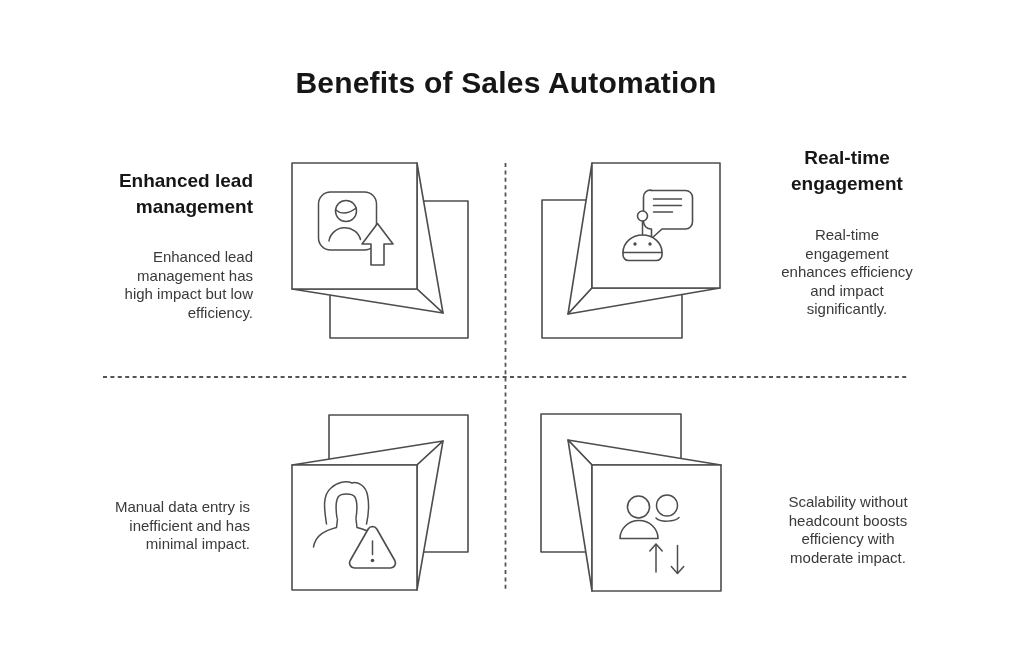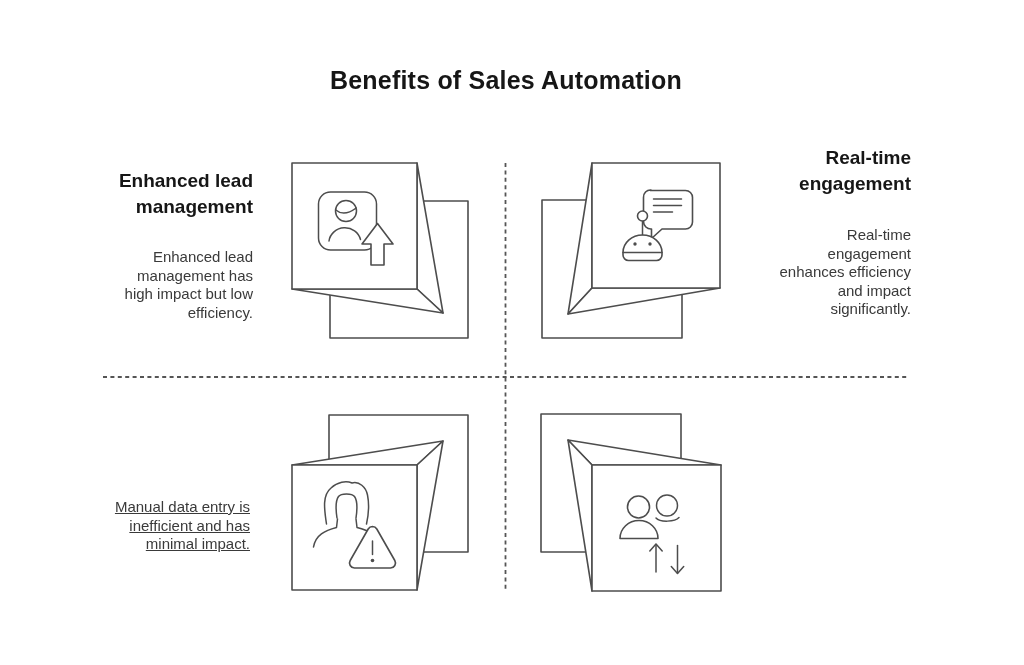--- a/index.html
+++ b/index.html
@@ -5,39 +5,39 @@
   :root{
     --line:#4d4d4d; --heading:#161616; --body:#3a3a3a; --dash:#555555; --bg:#ffffff;
   }
   html,body{margin:0;padding:0;background:#e8e8e8;}
   .canvas{
     position:relative; width:1024px; height:665px; background:var(--bg);
     font-family:"Liberation Sans", sans-serif; overflow:hidden;
   }
   .title{
     position:absolute; top:66px; left:0; width:1012px; margin:0;
-    text-align:center; font-size:25px; font-weight:700; color:var(--heading);
+    text-align:center; font-size:30px; font-weight:700; color:var(--heading);
     letter-spacing:.2px;
   }
   .qtext{position:absolute; white-space:pre-line;}
   .qtext .h{
     margin:0; font-size:19px; font-weight:700; line-height:26px; color:var(--heading);
   }
   .qtext .b{
     margin:0; font-size:15px; line-height:18.5px; color:var(--body);
   }
   .qt-right{text-align:right;}
-  .qt-left{text-align:right;}
+  .qt-left{text-align:center;margin-left:12px;}
   .q-tl{left:88px; top:150px; width:165px;text-align:right;}
   .q-tl .b{margin-top:10px;}
   .q-tr{left:759px; top:127px; width:152px;}
   .q-tr .b{margin-top:11px;}
   .q-bl{left:90px; top:463px; width:160px;}
   .q-bl .h{padding-right:21px;}
-  .q-bl .b{margin-top:17px;text-decoration:underline;}
+  .q-bl .b{margin-top:17px;}
   .q-br{left:760px; top:463px; width:152px;}
   .q-br .b{margin-top:12px;}
   .art{position:absolute; width:195px; height:190px;}
   .art-tl{left:280px; top:155px;}
   .art-tr{left:535px; top:155px;}
   .art-bl{left:280px; top:410px;}
   .art-br{left:535px; top:410px;}
   .s{fill:#ffffff; stroke:var(--line); stroke-width:1.6; stroke-linejoin:round;}
   .n{fill:none; stroke:var(--line); stroke-width:1.5; stroke-linecap:round; stroke-linejoin:round;}
   .d{fill:var(--line); stroke:none;}
@@ -69,20 +69,24 @@
 significantly.</p>
   </div>
 
   <div class="qtext qt-right q-bl">
     <p class="b">Manual data entry is
 inefficient and has
 minimal impact.</p>
   </div>
 
   <div class="qtext qt-left q-br">
+    <p class="b">Scalability without
+headcount boosts
+efficiency with
+moderate impact.</p>
   </div>
 
   <svg class="art art-tl" viewBox="0 0 195 190">
     <rect class="s" x="50" y="46" width="138" height="137"></rect>
     <polygon class="s" points="137,8 163,158 137,134"></polygon>
     <polygon class="s" points="12,134 163,158 137,134"></polygon>
     <rect class="s" x="12" y="8" width="125" height="126"></rect>
     <g>
       <rect class="n" x="38.5" y="37" width="58" height="58" rx="12"></rect>
       <circle class="n" cx="66" cy="56" r="10.5"></circle>

